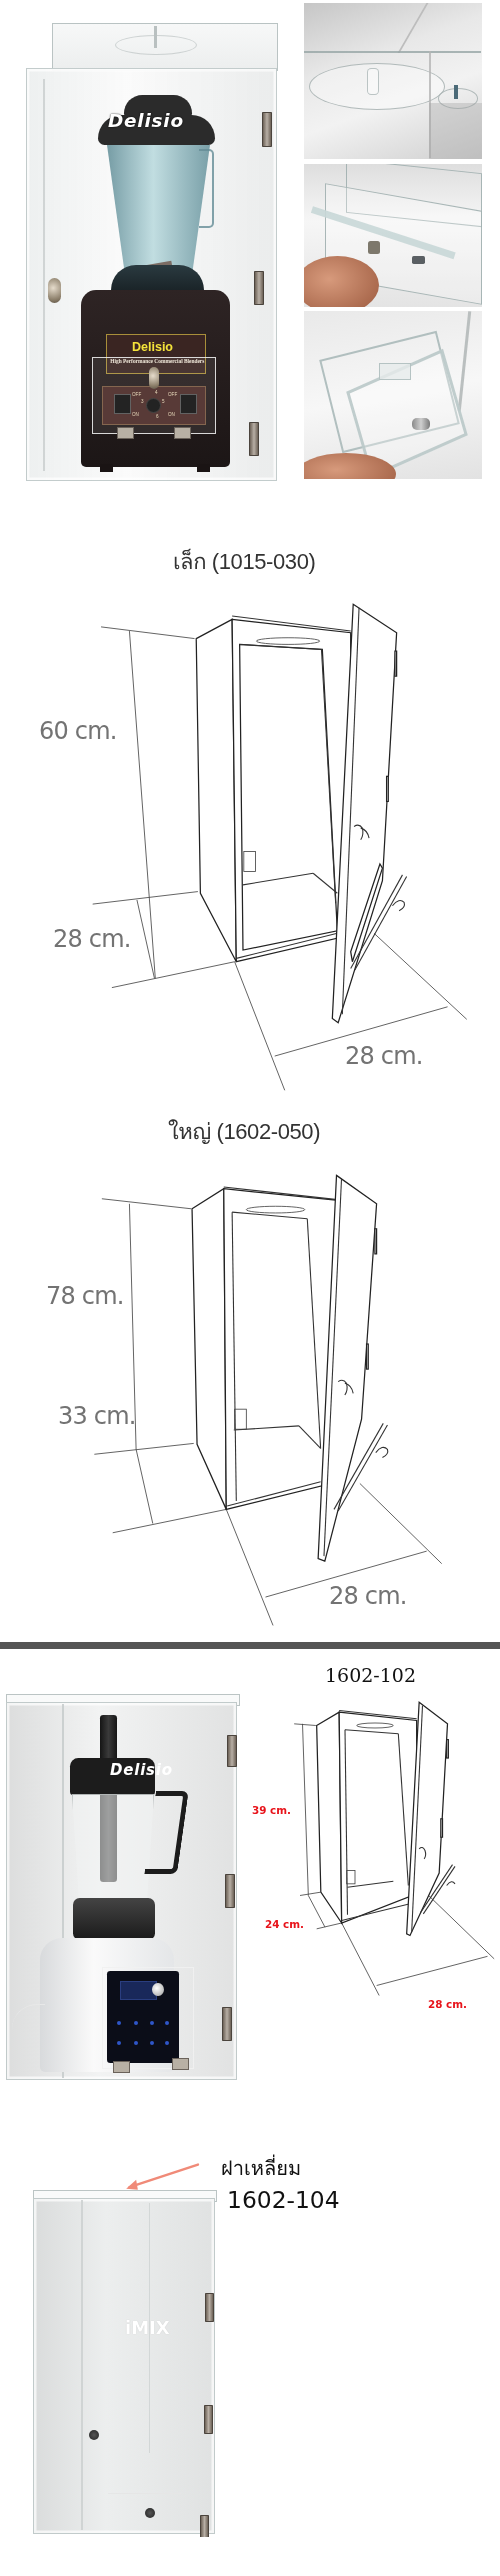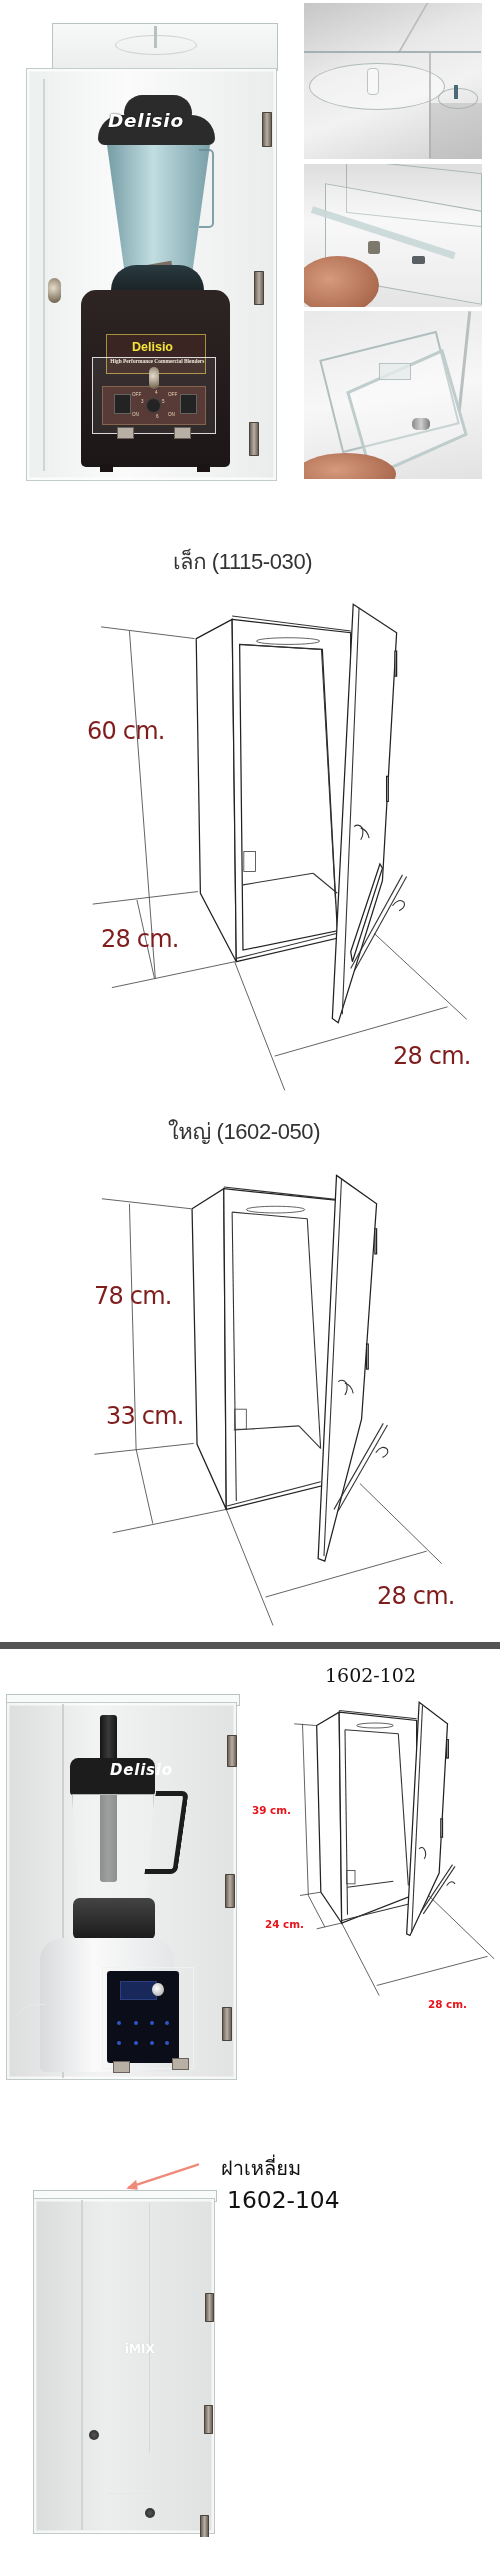--- a/index.html
+++ b/index.html
@@ -28,39 +28,39 @@
 
   
   .ph-bg1 { background:linear-gradient(160deg,#c6c6c6 0%, #e8e8e8 35%, #f2f2f2 60%, #d0d0d0 100%); }
   .ph-bg2 { background:linear-gradient(180deg,#dedede 0%, #f6f6f6 40%, #e4e4e4 100%); }
   .ph-bg3 { background:linear-gradient(170deg,#e9e9e9 0%, #f7f7f7 50%, #e2e2e2 100%); }
   .glass-line { position:absolute; border:1.7px solid rgba(150,165,165,0.8); }
   .hand { position:absolute; background:radial-gradient(ellipse at 40% 40%, #d79a7c, #a9684c 75%); border-radius:50%; }
 
   
   .thai-label { position:absolute; font-family:"Liberation Sans", sans-serif; font-size:22px; color:#333; letter-spacing:-0.4px; white-space:nowrap; }
-  .dim-label { position:absolute; font-family:"DejaVu Sans", sans-serif; font-size:24px; color:#7f1d1d; white-space:nowrap; letter-spacing:-0.8px;margin-left:48px; }
+  .dim-label { position:absolute; font-family:"DejaVu Sans", sans-serif; font-size:24px; color:#737373; white-space:nowrap; letter-spacing:-0.8px; }
   .dim-red { position:absolute; font-family:"DejaVu Sans", sans-serif; font-weight:bold; font-size:10.4px; color:#e8141b; white-space:nowrap; }
   .model-serif { position:absolute; font-family:"DejaVu Serif", serif; font-size:19px; color:#111; white-space:nowrap; }
   .model-sans { position:absolute; font-family:"DejaVu Sans", sans-serif; font-size:23.4px; color:#111; white-space:nowrap; }
   .thai-small { position:absolute; font-family:"DejaVu Sans", sans-serif; font-size:20px; color:#111; white-space:nowrap; }
 
   .separator { position:absolute; left:0; width:501px; top:1642px; height:6.7px; }
 
   svg.diagram { position:absolute; overflow:visible; }
   svg.diagram .ln { stroke:#333; stroke-width:1.3; fill:none; }
   svg.diagram .thin { stroke:#444; stroke-width:1; fill:none; }
   svg.diagram .fill { fill:#fff; stroke:#222; stroke-width:1.5; }
 
   
   .wb-base { position:absolute; background:linear-gradient(90deg,#d8dadc,#fafafa 40%,#e4e6e8); border-radius:22px 22px 5px 5px; }
   .wb-panel { position:absolute; background:#0b0d18; border-radius:3.3px; }
   .wb-lcd { position:absolute; background:#19285a; border:0.8px solid #2a3e80; }
   .wb-btn { position:absolute; width:4.2px; height:4.2px; border-radius:50%; background:#2f55c8; }
-  .imix { position:absolute; color:#fff; font-weight:bold; font-family:"DejaVu Sans", sans-serif; font-size:12px; text-shadow:0 0 0.8px #bbb;margin-top:25px; }
+  .imix { position:absolute; color:#fff; font-weight:bold; font-family:"DejaVu Sans", sans-serif; font-size:18px; text-shadow:0 0 0.8px #bbb; }
 </style>
 </head>
 <body>
 
 <div class="photo" style="left:0;top:0;width:297px;height:494px;background:#ffffff;" title="Acrylic sound enclosure with Delisio blender inside">
 
   <div class="acrylic-top" style="left:52px;top:22.5px;width:224px;height:46px;background:linear-gradient(180deg,#f7f8f8,#eceeee);"></div>
   <div class="abs" style="left:115px;top:35px;width:80px;height:18.4px;border:1.7px solid rgba(200,205,205,0.9);border-radius:50%;"></div>
   <div class="abs" style="left:154px;top:26px;width:2.5px;height:22px;background:#b9c0c0;"></div>
 
@@ -130,21 +130,21 @@
 
 <div class="photo ph-bg3" style="left:304px;top:311px;width:178px;height:168px;" title="Hinged acrylic flap close-up with magnets">
   <div class="abs" style="left:159px;top:0;width:2.5px;height:100px;background:rgba(180,185,185,0.9);transform:rotate(6deg);"></div>
   <div class="abs" style="left:25px;top:33px;width:117px;height:92px;border:2.5px solid rgba(170,185,185,0.9);transform:rotate(-14deg);"></div>
   <div class="abs" style="left:50px;top:58px;width:100px;height:83px;border:3.3px solid rgba(185,200,200,0.9);transform:rotate(-24deg) skewX(-8deg);background:rgba(255,255,255,0.3);"></div>
   <div class="abs" style="left:75px;top:52px;width:30px;height:15px;border:1.7px solid rgba(175,190,190,0.9);background:rgba(230,235,235,0.8);"></div>
   <div class="abs" style="left:108px;top:107px;width:18.4px;height:11.7px;background:linear-gradient(90deg,#8a8a8a,#cfcfcf,#7a7a7a);border-radius:5px;"></div>
   <div class="hand" style="left:-8.3px;top:142px;width:100px;height:42px;"></div>
 </div>
 
-<div class="thai-label" style="left:173px;top:544px;">เล็ก  (1115-030)</div>
+<div class="thai-label" style="left:173px;top:544px;">เล็ก  (1015-030)</div>
 
 <svg class="diagram" style="left:0;top:601px;" width="501" height="501" viewBox="0 0 600 600">
   <g>
     <line class="thin" x1="121" y1="31" x2="233" y2="45"></line>
     <line class="thin" x1="155" y1="36" x2="186" y2="452"></line>
     <line class="thin" x1="111" y1="363" x2="237" y2="348"></line>
     <line class="thin" x1="164" y1="358" x2="185" y2="452"></line>
     <line class="thin" x1="134" y1="463" x2="281" y2="432"></line>
     <line class="thin" x1="281" y1="432" x2="341" y2="586"></line>
     <line class="thin" x1="329" y1="545" x2="536" y2="486"></line>

